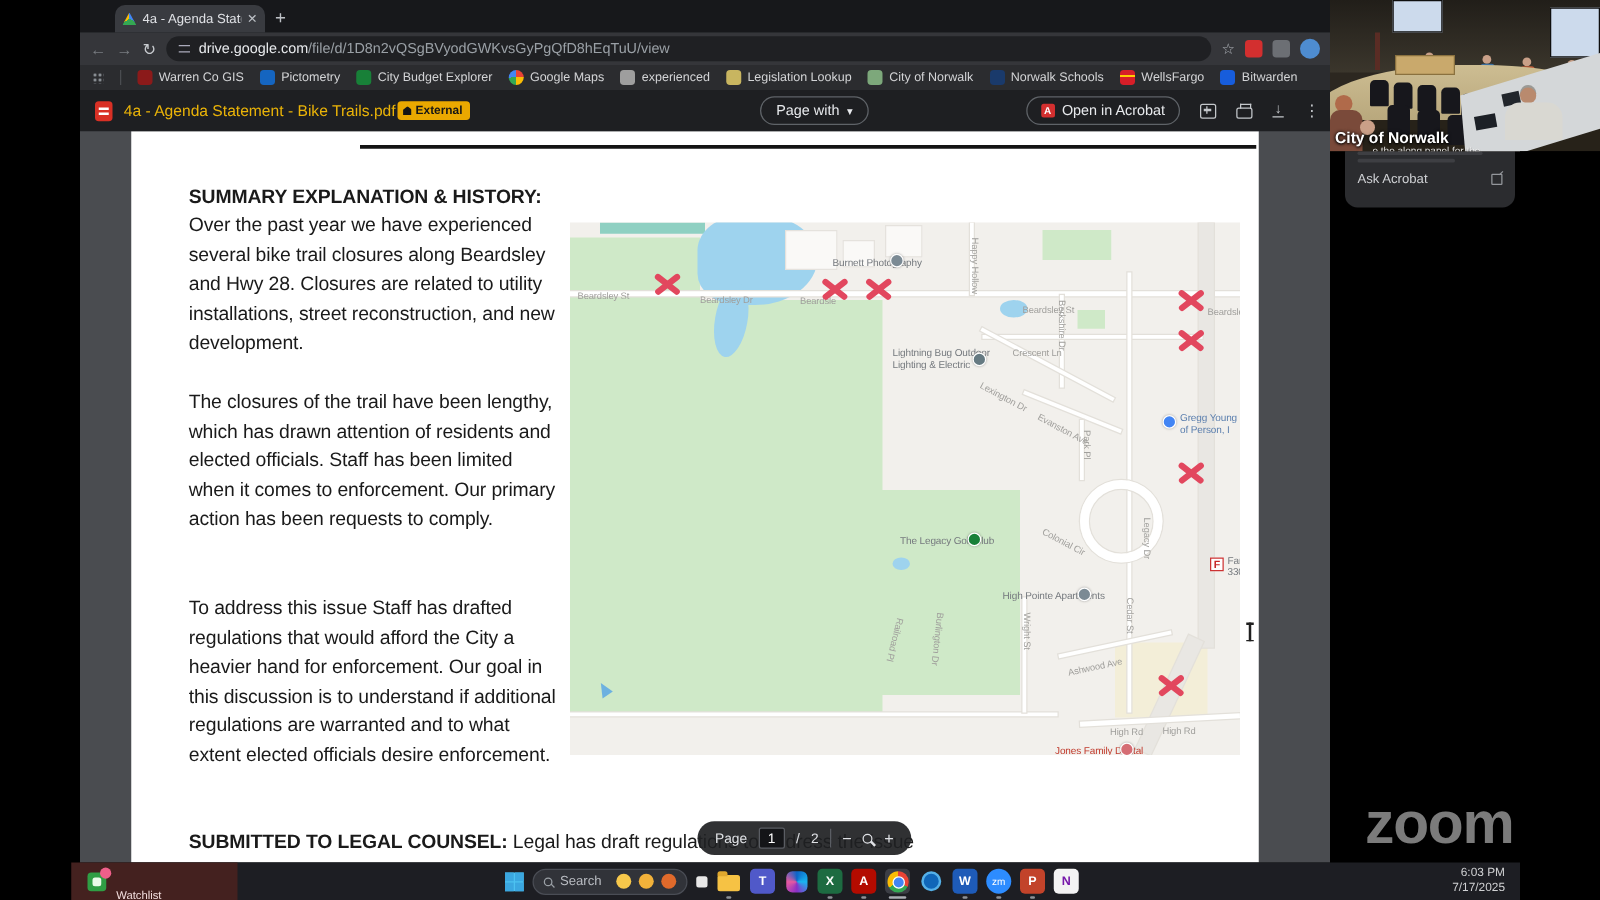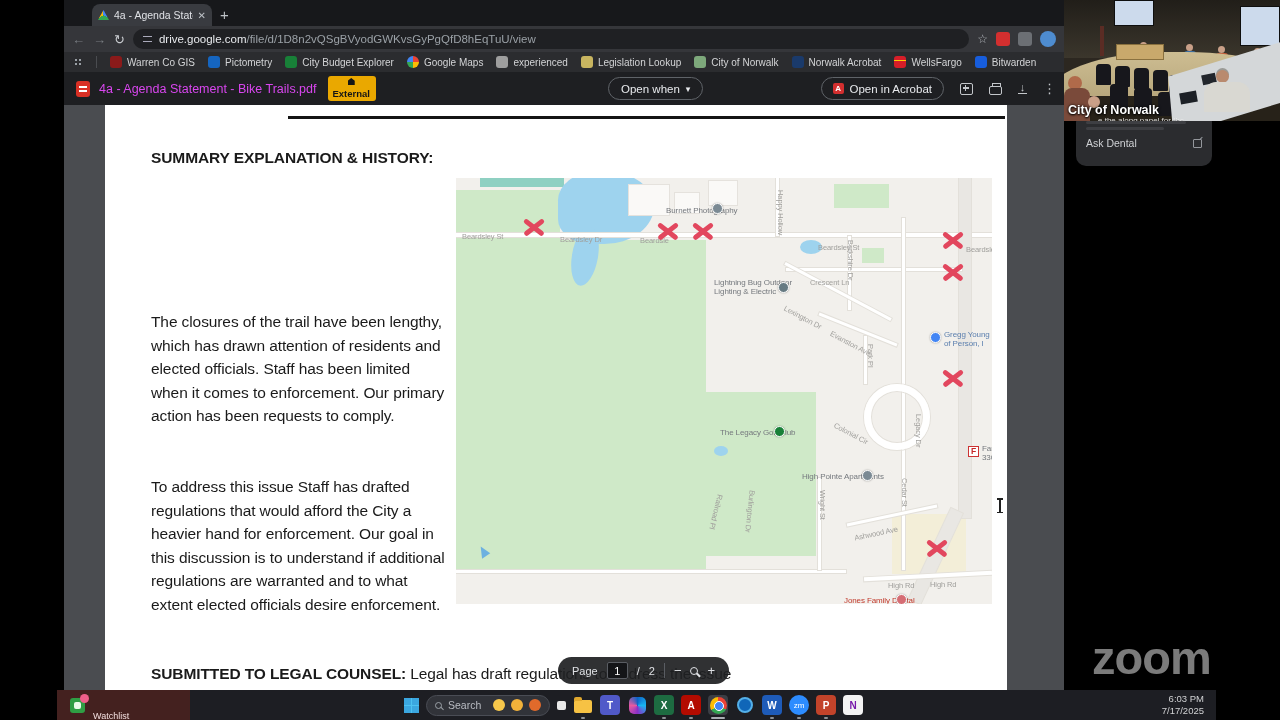--- a/index.html
+++ b/index.html
@@ -43,23 +43,23 @@
   .bmsep{width:1px;height:12px;background:#4a4c50;flex:none;}
   .bm{display:flex;align-items:center;gap:5px;flex:none;}
   .bm span.lbl{font-size:10px;color:#d3d4d6;}
   .fav{width:12px;height:12px;border-radius:3px;flex:none;}
 
   .driveheader{position:absolute;left:0;top:72px;width:100%;height:33px;background:#1e1f22;
                display:flex;align-items:center;padding:0 12px;}
   .pdfico{width:14px;height:16px;background:#d93025;border-radius:3px;position:relative;flex:none;}
   .pdfico i{position:absolute;left:3px;top:5px;width:8px;height:2px;background:#fff;
             box-shadow:0 4px 0 #fff;}
-  .fname{font-size:12.5px;color:#d946ef;margin-left:9px;white-space:nowrap;}
-  .extbadge{margin-left:12px;background:#eaa800;color:#151515;font-size:9.5px;font-weight:bold;
-            padding:2px 6px 2px 4px;border-radius:3px;display:flex;align-items:center;gap:3px;flex-direction:column;}
+  .fname{font-size:12.5px;color:#eab308;margin-left:9px;white-space:nowrap;}
+  .extbadge{margin-left:2px;background:#eaa800;color:#151515;font-size:9.5px;font-weight:bold;
+            padding:2px 6px 2px 4px;border-radius:3px;display:flex;align-items:center;gap:3px;}
   .extbadge i{width:7px;height:7px;background:#151515;clip-path:polygon(0 40%,50% 0,100% 40%,100% 100%,0 100%);}
   .openwith{position:absolute;left:544px;top:5px;height:23px;border:1px solid #5f6368;border-radius:12px;
             display:flex;align-items:center;gap:6px;padding:0 12px;color:#e8eaed;font-size:11.5px;}
   .rightcluster{position:absolute;right:8px;top:5px;height:23px;display:flex;align-items:center;gap:16px;}
   .acrobtn{height:23px;border:1px solid #5f6368;border-radius:12px;display:flex;align-items:center;
            gap:6px;padding:0 11px;color:#e8eaed;font-size:11.5px;}
   .acromark{width:11px;height:11px;background:#d32f2f;border-radius:2px;color:#fff;font-size:8px;
             font-weight:bold;display:flex;align-items:center;justify-content:center;}
   .commentico{width:13px;height:12px;border:1.4px solid #c4c7cb;border-radius:2px;position:relative;}
   .commentico::before{content:"";position:absolute;left:4px;top:1.5px;width:1.4px;height:6px;background:#c4c7cb;}
@@ -250,21 +250,21 @@
       <span class="bm">
           <i class="fav" style="background:#c8b560"></i>
           <span class="lbl">Legislation Lookup</span>
         </span>
       <span class="bm">
           <i class="fav" style="background:#7da87b"></i>
           <span class="lbl">City of Norwalk</span>
         </span>
       <span class="bm">
           <i class="fav" style="background:#1a3a6b"></i>
-          <span class="lbl">Norwalk Acrobat</span>
+          <span class="lbl">Norwalk Schools</span>
         </span>
       <span class="bm">
           <i class="fav" style="background:linear-gradient(#d71e28 30%,#ffcc02 30% 45%,#d71e28 45%)"></i>
           <span class="lbl">WellsFargo</span>
         </span>
       <span class="bm">
           <i class="fav" style="background:#175ddc"></i>
           <span class="lbl">Bitwarden</span>
         </span>
 
@@ -273,41 +273,42 @@
     <div class="driveheader">
       <span class="pdfico">
           <i></i>
         </span>
       <span class="fname">4a - Agenda Statement - Bike Trails.pdf</span>
       <span class="extbadge">
           <i></i>
           <span>External</span>
         </span>
       <div class="openwith">
-        <span>Open when</span>
+        <span>Page with</span>
         <span style="font-size:9px;">▾</span>
       </div>
       <div class="rightcluster">
         <div class="acrobtn">
           <span class="acromark">A</span>
           <span>Open in Acrobat</span>
         </div>
         <span class="commentico"></span>
         <span class="printico"></span>
         <span class="dlico">↓<i></i></span>
         <span class="moreico">⋮</span>
       </div>
     </div>
 
     <div class="viewer">
       <div class="page doc">
 
         <div class="contacthr"></div>
 
         <div class="docheading">SUMMARY EXPLANATION &amp; HISTORY:</div>
+        <div class="p1">Over the past year we have experienced several bike trail closures along Beardsley and Hwy 28. Closures are related to utility installations, street reconstruction, and new development.</div>
         <div class="p2">The closures of the trail have been lengthy, which has drawn attention of residents and elected officials. Staff has been limited when it comes to enforcement. Our primary action has been requests to comply.</div>
         <div class="p3">To address this issue Staff has drafted regulations that would afford the City a heavier hand for enforcement. Our goal in this discussion is to understand if additional regulations are warranted and to what extent elected officials desire enforcement.</div>
         <div class="footerline"><b>SUBMITTED TO LEGAL COUNSEL:</b><span> Legal has draft regulations to address the issue</span></div>
 
         <div class="map">
 
           <div class="pond" style="left:24px;top:0;width:84px;height:9px;background:#8fd0c2;"></div>
           <div class="green" style="left:0;top:12px;width:104px;height:50px;"></div>
           <div class="green" style="left:0;top:62px;width:250px;height:332px;"></div>
           <div class="green" style="left:248px;top:214px;width:112px;height:164px;"></div>
@@ -445,21 +446,21 @@
     <div style="left:0;top:88px;width:26px;height:33px;background:#7a4a3a;border-radius:8px 8px 0 0;"></div>
     <div style="left:24px;top:96px;width:12px;height:12px;border-radius:50%;background:#caa088;"></div>
     <div class="v-cap">City of Norwalk</div>
     <div class="v-cap2">e the along panel for the</div>
   </div>
 
   <div class="gemini">
     <div class="gline"></div>
     <div class="gline" style="width:78px;"></div>
     <div class="gemrow">
-      <span class="gemlbl">Ask Dental</span>
+      <span class="gemlbl">Ask Acrobat</span>
       <span class="opennew"></span>
     </div>
   </div>
 
   <div class="wmark">zoom</div>
   <div class="blackright"></div>
 
   <div class="taskbar">
     <div class="tbcluster">
       <span class="winlogo">

